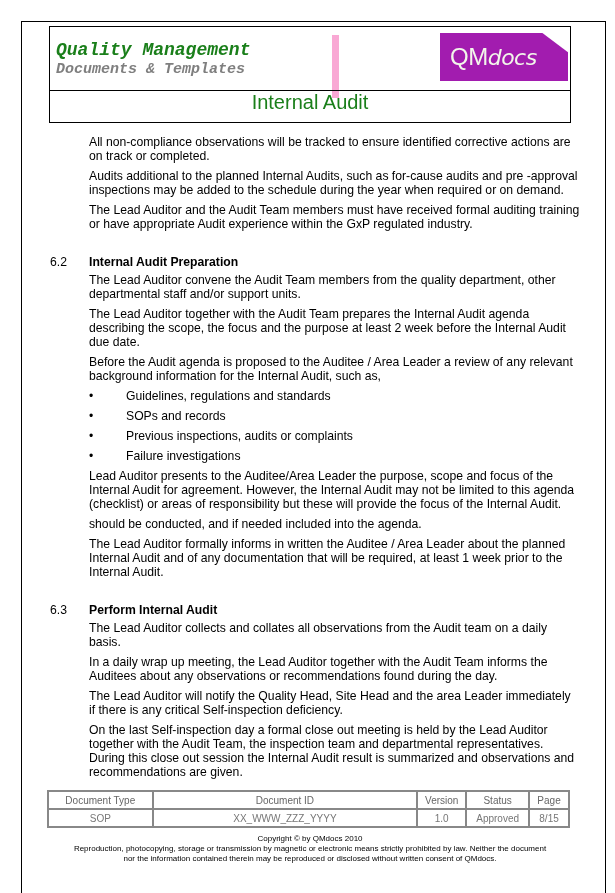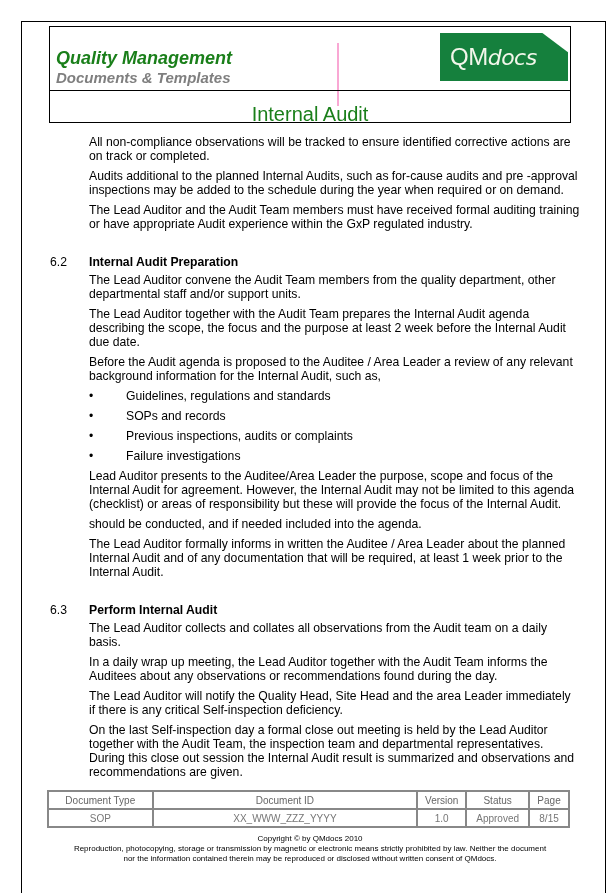--- a/index.html
+++ b/index.html
@@ -1,28 +1,28 @@
 <!DOCTYPE html>
 <html><head>
   <meta charset="utf-8">
   <style>
     html, body { margin: 0; padding: 0; background: #ffffff; }
     body { width: 615px; height: 893px; position: relative; overflow: hidden; font-family: "Liberation Sans", sans-serif; color: #000; }
     .page-border { position: absolute; left: 21px; top: 21px; width: 585px; height: 880px; border: 1px solid #000; box-sizing: border-box; }
     .hdr { position: absolute; left: 49px; top: 26px; width: 522px; height: 97px; border: 1px solid #000; box-sizing: border-box; }
-    .hdr-left { position: absolute; left: 0; top: 16px; width: 289px; height: 63px; border-right: 2px solid #f9a8d4; box-sizing: border-box; }
+    .hdr-left { position: absolute; left: 0; top: 8px; width: 289px; height: 63px; border-right: 7px solid #f9a8d4; box-sizing: border-box; font-family: Liberation Mono, monospace; }
     .hdr-right { position: absolute; left: 289px; top: 0; width: 231px; height: 63px; }
     .hdr-title-row { position: absolute; left: 0; top: 63px; width: 520px; height: 32px; border-top: 1px solid #000; box-sizing: border-box; text-align: center; }
     .brand-1 { position: absolute; left: 6px; top: 5px; font-size: 18px; font-weight: bold; font-style: italic; color: #1a7f1a; white-space: nowrap; }
     .brand-2 { position: absolute; left: 6px; top: 26px; font-size: 15px; font-weight: bold; font-style: italic; color: #7f7f7f; white-space: nowrap; }
-    .logo { position: absolute; left: 101px; top: 6px; width: 128px; height: 48px; background: #15803d; clip-path: polygon(0 0, 80% 0, 100% 40%, 100% 100%, 0 100%); }
+    .logo { position: absolute; left: 101px; top: 6px; width: 128px; height: 48px; background: #a21caf; clip-path: polygon(0 0, 80% 0, 100% 40%, 100% 100%, 0 100%); }
     .logo-text { position: absolute; left: 10px; top: 10px; color: #f2f6ea; font-size: 24px; white-space: nowrap; letter-spacing: -0.5px; }
     .logo-text .qm { font-family: "Liberation Sans", sans-serif; }
     .logo-text .docs { font-style: italic; font-family: "DejaVu Sans", sans-serif; font-weight: normal; font-size: 22px; letter-spacing: -0.5px; }
-    .doc-title { display: inline-block; margin-top: 12px; font-size: 20px; color: #1a7f1a; }
+    .doc-title { display: inline-block; margin-top: 0; font-size: 20px; color: #1a7f1a; }
     .body { position: absolute; left: 50px; top: 135px; width: 530px; font-size: 12.2px; line-height: 14px; }
     .p { margin: 0 0 6px 39px; }
     .sec { position: relative; margin: 24px 0 4px 0; font-weight: bold; }
     .sec .num { position: absolute; left: 0; font-weight: normal; }
     .sec .ttl { margin-left: 39px; text-align: right; }
     .bul { position: relative; margin: 0 0 6px 39px; }
     .bul .dot { position: absolute; left: 0; }
     .bul .txt { margin-left: 37px; display: block; }
     .ftable { position: absolute; left: 47px; top: 790px; width: 523px; border-collapse: collapse; font-size: 10px; color: #666; }
     .ftable td { border: 2px solid #888; text-align: center; height: 14px; padding: 1px 2px; }

